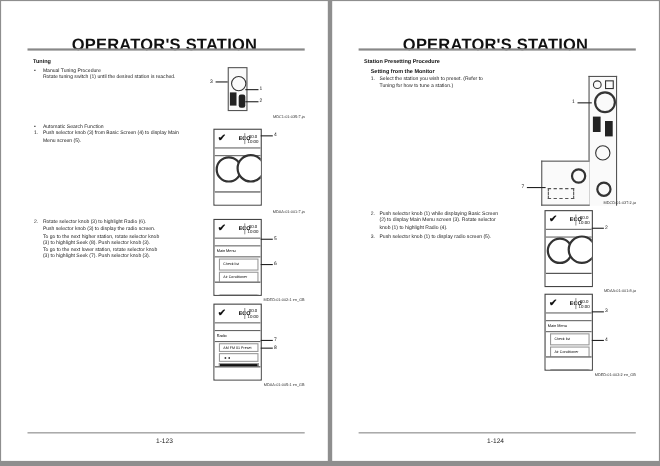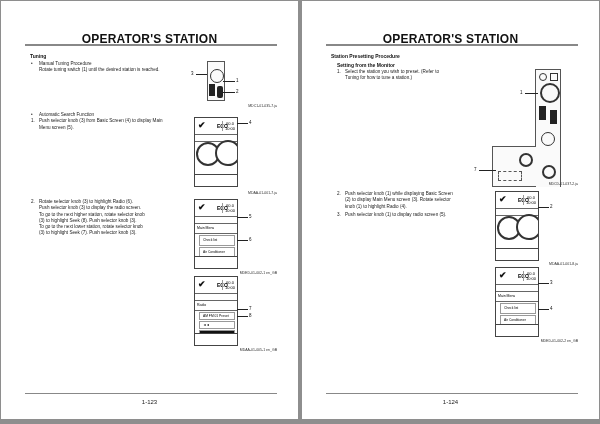--- a/index.html
+++ b/index.html
@@ -1,20 +1,20 @@
 <!DOCTYPE html>
 <html><head>
 <meta charset="utf-8">
 <style>
   html, body { margin:0; padding:0; }
   body { width:600px; height:424px; background:#8e8e8e; position:relative; overflow:hidden; font-family:"Liberation Sans", sans-serif; }
   .page { position:absolute; top:1px; width:297px; height:418px; background:#fff; }
   .page.left { left:1px; }
   .page.right { left:302px; }
-  .title { position:absolute; top:31px; left:0; width:100%; text-align:center; font-weight:bold; font-size:12px; color:#111; letter-spacing:0.2px; }
+  .title { position:absolute; top:31px; left:0; width:100%; text-align:center; font-weight:bold; font-size:15px; color:#111; letter-spacing:0.2px; }
   .title-rule { position:absolute; top:43px; left:24px; width:252px; height:2px; background:#888; }
   .foot-rule { position:absolute; top:392px; left:24px; width:252px; height:1px; background:#888; }
   .pagenum { position:absolute; top:398px; left:0; width:100%; text-align:center; font-size:6px; color:#222; }
   .txt { position:absolute; font-size:4.6px; line-height:6.3px; color:#222; }
   .h { font-weight:bold; font-size:5px; color:#111; }
   .bullet { display:inline-block; width:8px; }
   .caption { position:absolute; font-size:3.5px; color:#333; text-align:right; }
   .callout { position:absolute; font-size:4.5px; color:#111; }
   .arrow { position:absolute; height:1px; background:#222; }
   .fig { position:absolute; border:1px solid #555; background:#fafafa; box-sizing:border-box; }

